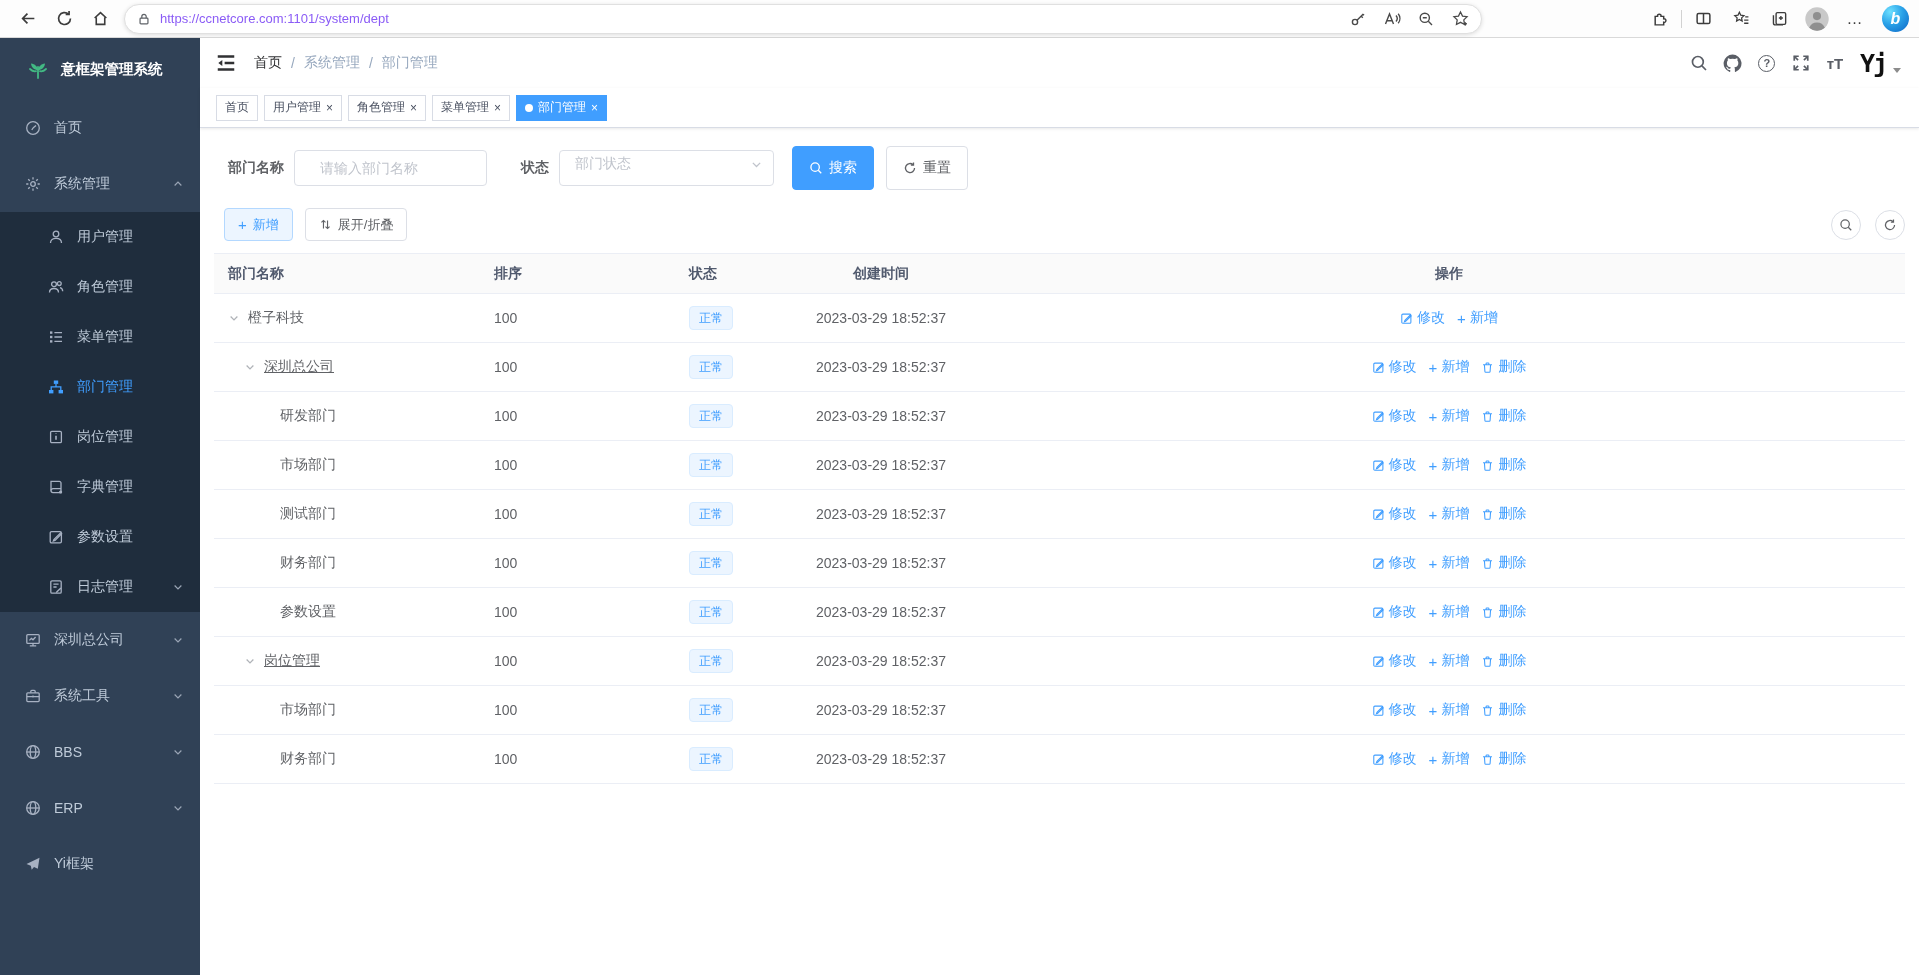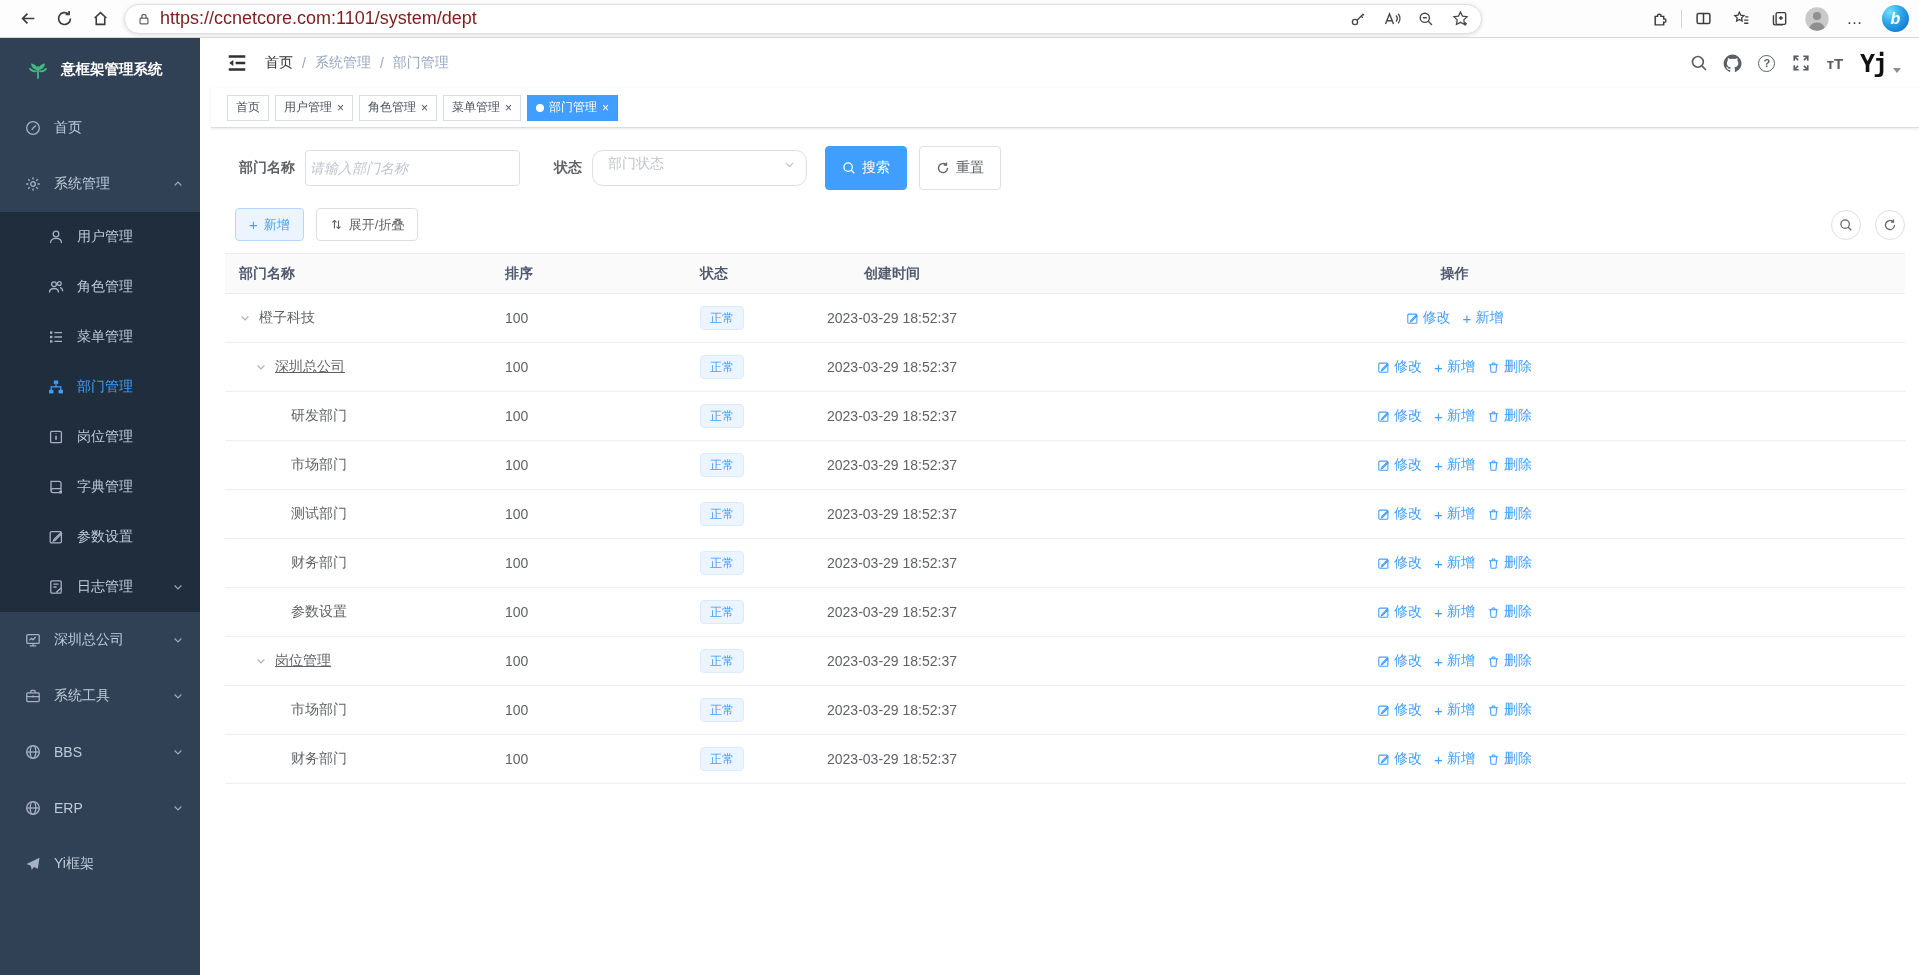--- a/index.html
+++ b/index.html
@@ -8,35 +8,35 @@
   svg { display:block; }
 
   
   .browser-bar { height:38px; background:#fdfdfd; border-bottom:1px solid #d9d9d9;
     display:flex; align-items:center; padding:0 10px; }
   .bicon { width:36px; height:30px; display:flex; align-items:center; justify-content:center;
     color:#3c3c3c; border-radius:4px; flex-shrink:0; cursor:pointer; }
   .url-pill { width:1358px; height:30px; margin-left:6px; background:#fff;
     border:1px solid #e0e0e0; box-shadow:0 1px 4px rgba(0,0,0,.13); border-radius:15px;
     display:flex; align-items:center; padding:0 4px 0 12px; }
-  .url-text { font-size:18px; color:#7f1d1d; margin-left:9px; flex:1; white-space:nowrap; }
+  .url-text { font-size:13px; color:#8b5cf6; margin-left:9px; flex:1; white-space:nowrap; }
   .pill-right { display:flex; align-items:center; margin-left:auto; }
   .pill-right .bicon { width:34px; height:26px; color:#4a4a4a; }
   .chrome-right { display:flex; align-items:center; margin-left:auto; }
   .chrome-right .bicon { width:38px; }
   .vdiv { width:1px; height:18px; background:#d2d2d2; margin:0 2px; }
   .more-glyph { font-size:16px; color:#3c3c3c; letter-spacing:1px; }
   .bing-btn { width:27px; height:27px; border-radius:50%;
     background:radial-gradient(circle at 30% 25%,#6ee0ff 0%,#2aa2e8 45%,#0b63c4 100%);
     color:#fff; display:flex; align-items:center; justify-content:center;
     font-weight:bold; font-style:italic; font-size:16px; margin-left:8px; cursor:pointer; }
   .profile-circ { width:26px; height:26px; }
 
   
-  .app { display:flex; height:937px;gap:11px; }
+  .app { display:flex; height:937px; }
 
   
   .sidebar { width:200px; background:#304156; color:#bfcbd9; flex-shrink:0; font-size:14px;
     display:flex; flex-direction:column; }
   .logo-row { height:62px; display:flex; align-items:center; padding-left:26px; gap:11px; }
   .logo-text { color:#fff; font-weight:bold; font-size:14.5px; white-space:nowrap; }
   .menu-item { height:56px; display:flex; align-items:center; padding-left:25px; gap:13px;
     cursor:pointer; white-space:nowrap; }
   .menu-item .mi-icon { width:16px; height:16px; flex-shrink:0; color:#a7b1c2; }
   .submenu { background:#1f2d3d; }
@@ -72,25 +72,25 @@
     background:#fff; border:1px solid #d8dce5; color:#495060; font-size:12px; cursor:pointer; }
   .tag-item .tclose { font-size:12px; line-height:1; }
   .tag-item.active { background:#409eff; border-color:#409eff; color:#fff; }
   .tag-item.active::before { content:""; width:8px; height:8px; border-radius:50%; background:#fff; }
 
   
   .content { flex:1; padding:18px 14px 0 14px; background:#fff; overflow:hidden; }
 
   .filter-row { display:flex; align-items:center; padding-left:14px; margin-bottom:18px; }
   .f-label { font-size:14px; font-weight:700; color:#606266; margin-right:10px; white-space:nowrap; }
-  .f-input { width:215px; height:36px; border:1px solid #dcdfe6; border-radius:4px;
-    padding:0 4px; font-size:14px; color:#606266; outline:none;
-    font-family:"Liberation Sans","DejaVu Sans",sans-serif;font-style:italic; }
+  .f-input { width:193px; height:36px; border:1px solid #dcdfe6; border-radius:4px;
+    padding:0 25px; font-size:14px; color:#606266; outline:none;
+    font-family:"Liberation Sans","DejaVu Sans",sans-serif; }
   .f-input::placeholder { color:#c0c4cc; }
-  .f-select { width:215px; height:36px; border:1px solid #dcdfe6; border-radius:11px;
+  .f-select { width:215px; height:36px; border:1px solid #dcdfe6; border-radius:4px;
     padding:0 10px 8px 15px; display:flex; align-items:center; cursor:pointer; margin-right:18px; }
   .f-select .sel-ph { font-size:14px; color:#c0c4cc; flex:1; }
   .gap30 { width:34px; }
   .btn { height:44px; border-radius:4px; border:1px solid #dcdfe6; background:#fff;
     color:#606266; font-size:14px; display:inline-flex; align-items:center; gap:6px;
     padding:0 16px; cursor:pointer; white-space:nowrap;
     font-family:"Liberation Sans","DejaVu Sans",sans-serif; }
   .btn-primary { background:#409eff; border-color:#409eff; color:#fff; margin-right:12px; }
 
   .toolbar-row { display:flex; align-items:center; gap:12px; padding-left:10px; margin-bottom:12px; }

